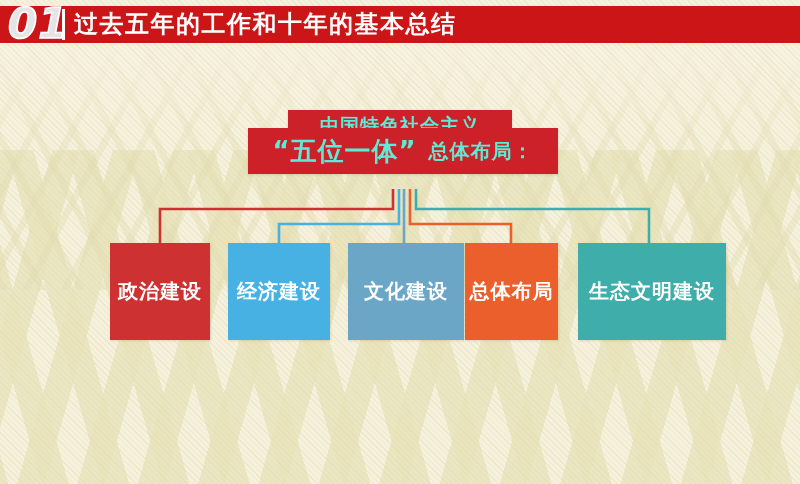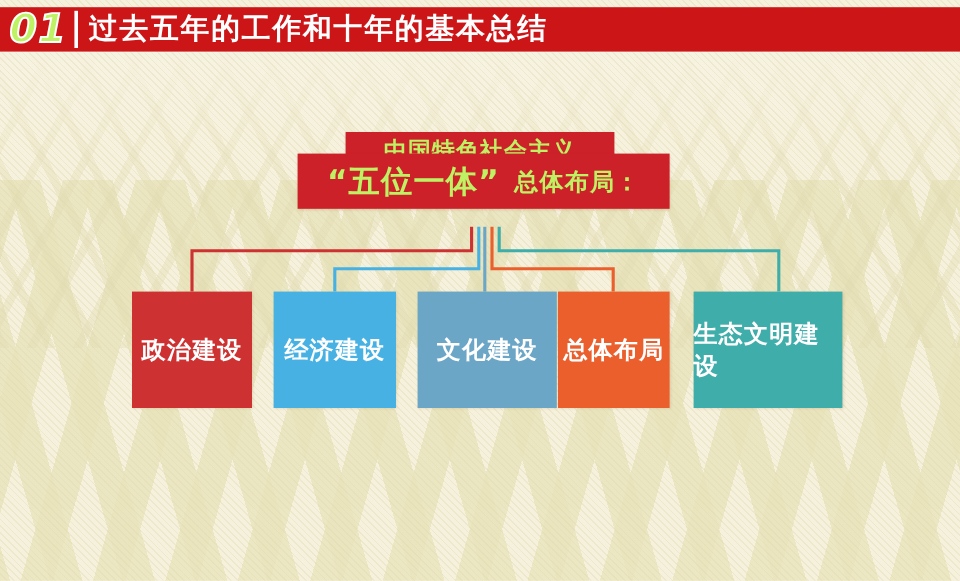--- a/index.html
+++ b/index.html
@@ -39,38 +39,38 @@
   
   .header{
     position:absolute;left:0;top:6px;width:800px;height:37px;
     background:#cc1517;
     box-shadow:0 1px 0 rgba(255,255,255,.35);
   }
   .header-inner{position:absolute;inset:0;}
   .hdr-num{
     position:absolute;left:8px;top:-1px;
     font-family:"DejaVu Sans","Liberation Sans",sans-serif;
-    font-size:33px;font-weight:700;font-style:italic;
+    font-size:42px;font-weight:700;font-style:italic;
     letter-spacing:1px;
-    color:#bef264;
+    color:#e5e5e5;
     -webkit-text-stroke:1.6px #ffffff;
     line-height:38px;
   }
   .hdr-divider{
     position:absolute;left:62px;top:3px;width:3px;height:31px;background:#ffffff;
   }
   .hdr-title{
     position:absolute;left:74px;top:0;height:37px;line-height:36px;
     font-size:24px;font-weight:700;color:#ffffff;letter-spacing:1.5px;
     white-space:nowrap;
   }
 
   
   .banner{
-    position:absolute;background:#cc2128;color:#bef264;
+    position:absolute;background:#cc2128;color:#5eead4;
     display:flex;align-items:center;justify-content:center;
     box-shadow:0 1px 2px rgba(120,70,40,.18);
   }
   .banner-top{
     left:288px;top:110px;width:224px;height:31px;
     font-size:19px;font-weight:700;letter-spacing:1px;
   }
   .banner-main{
     left:248px;top:128px;width:310px;height:46px;
     letter-spacing:0px;
@@ -85,21 +85,21 @@
   .box{
     position:absolute;top:243px;height:97px;
     display:flex;align-items:center;justify-content:center;
     color:#ffffff;font-size:20px;font-weight:700;letter-spacing:1px;
     box-shadow:1px 1px 2px rgba(130,90,50,.16);
   }
   .box-0{left:110px;width:100px;background:#cd3132;}
   .box-1{left:228px;width:102px;background:#46b1e2;}
   .box-2{left:348px;width:116px;background:#6ba6c6;}
   .box-3{left:465px;width:93px;background:#ea5f2c;}
-  .box-4{left:578px;width:124px;background:#3fada9;}
+  .box-4{left:578px;width:148px;background:#3fada9;}
 </style>
 </head>
 <body>
 
 <div id="stage">
 
   <div class="bg-base"></div>
   <div class="bg-diamonds"></div>
   <div class="bg-lattice"></div>
   <div class="bg-fade-top"></div>

